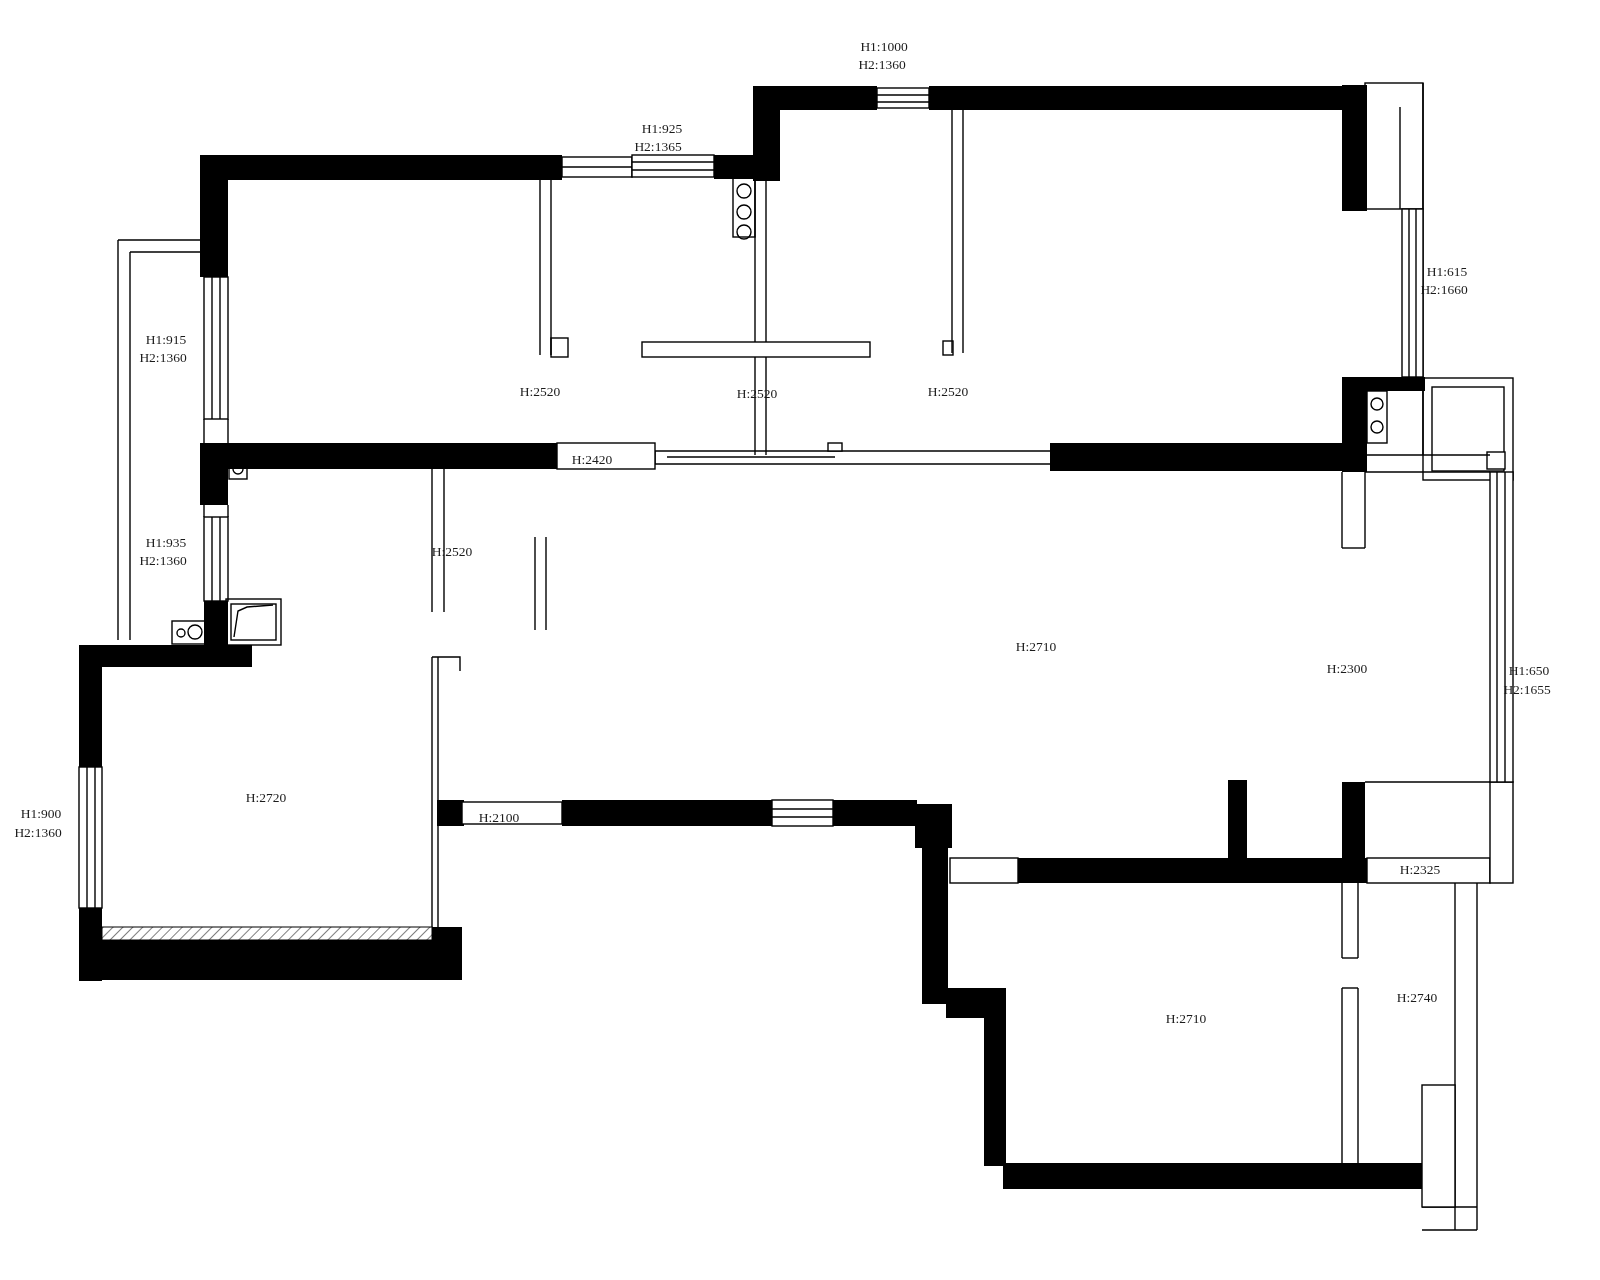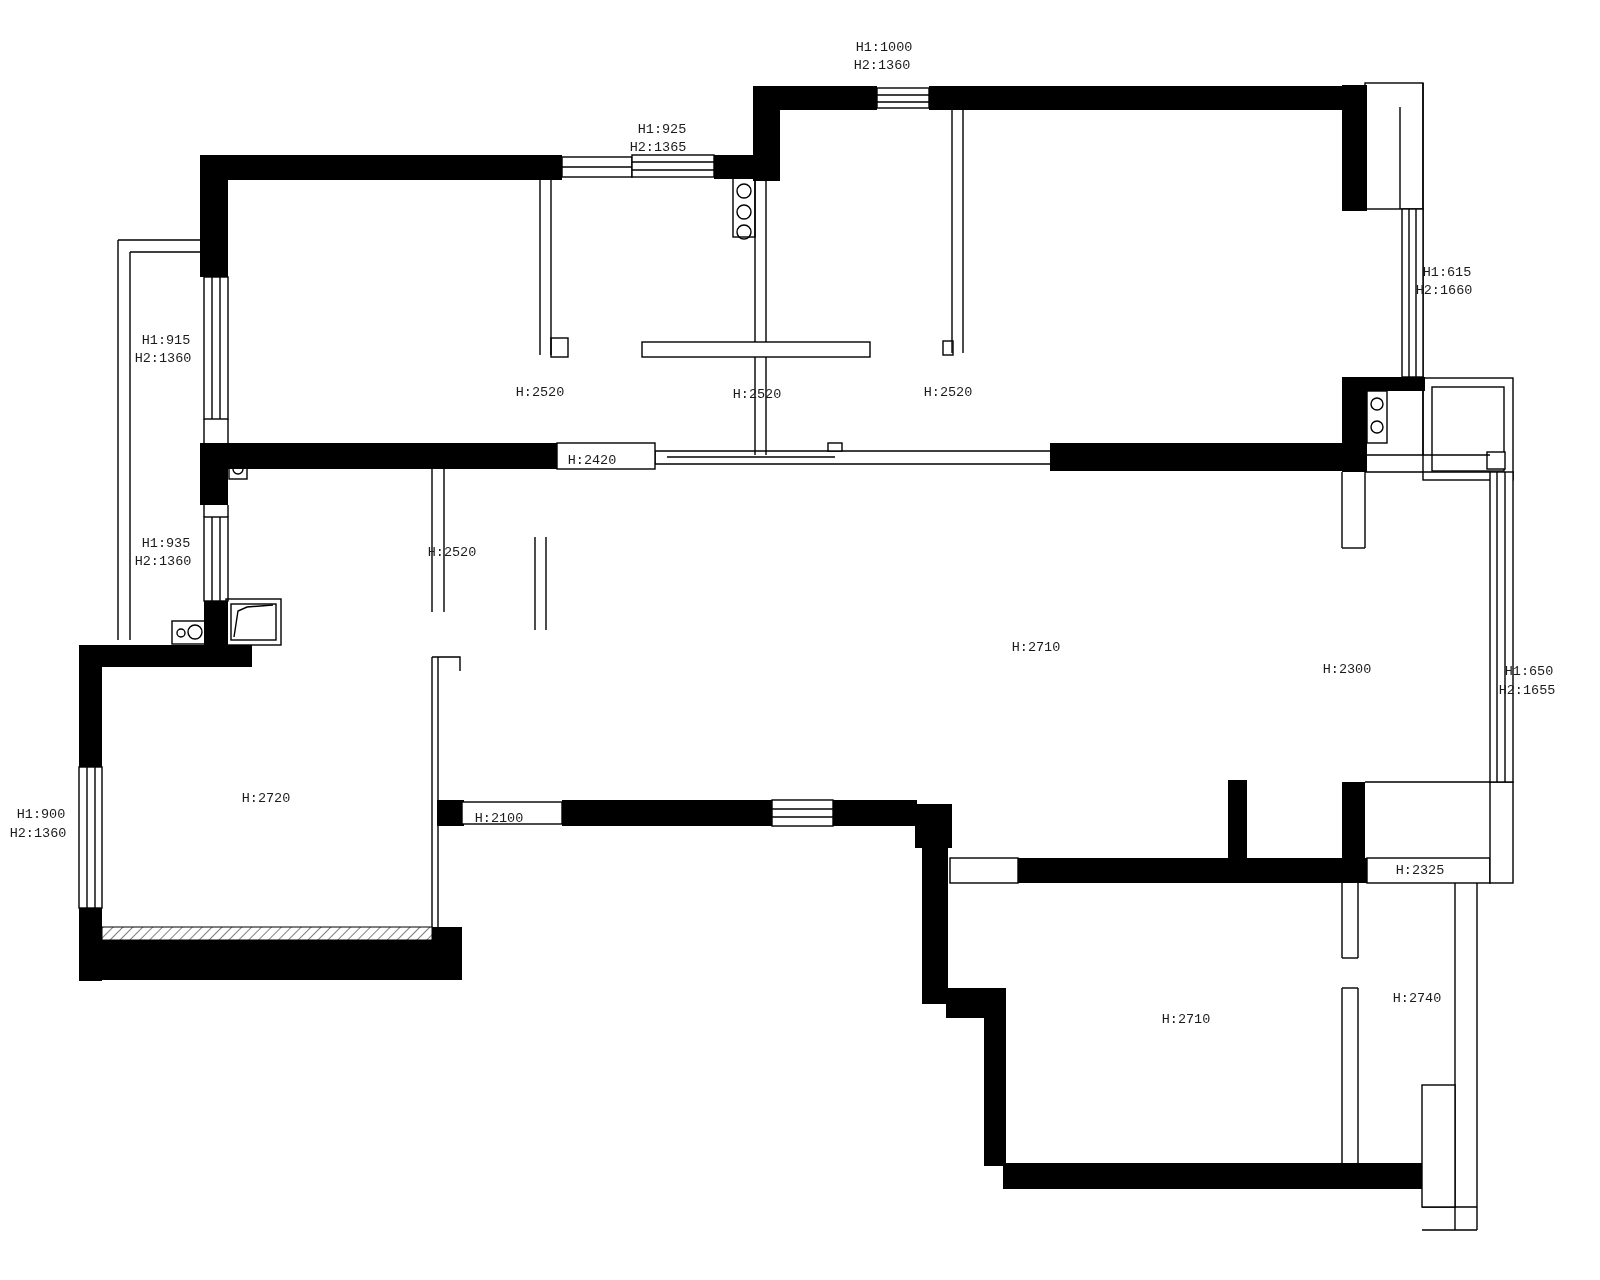--- a/index.html
+++ b/index.html
@@ -1,17 +1,17 @@
 <!DOCTYPE html>
 <html><head>
 <meta charset="utf-8">
 <style>
   html,body{margin:0;padding:0;background:#ffffff;}
   #plan-wrap{position:relative;width:1600px;height:1280px;background:#fff;overflow:hidden;
-             font-family:Liberation Mono, monospace;}
+             font-family:Liberation Serif, serif;}
   svg{position:absolute;left:0;top:0;}
   .dim{font-size:13.5px;fill:#1b1b1b;letter-spacing:0px;}
 </style>
 </head>
 <body>
 
 <div id="plan-wrap">
 <svg width="1600" height="1280" viewBox="0 0 1600 1280">
   <defs>
     <pattern id="hatch" width="7" height="7" patternUnits="userSpaceOnUse" patternTransform="rotate(45)">

